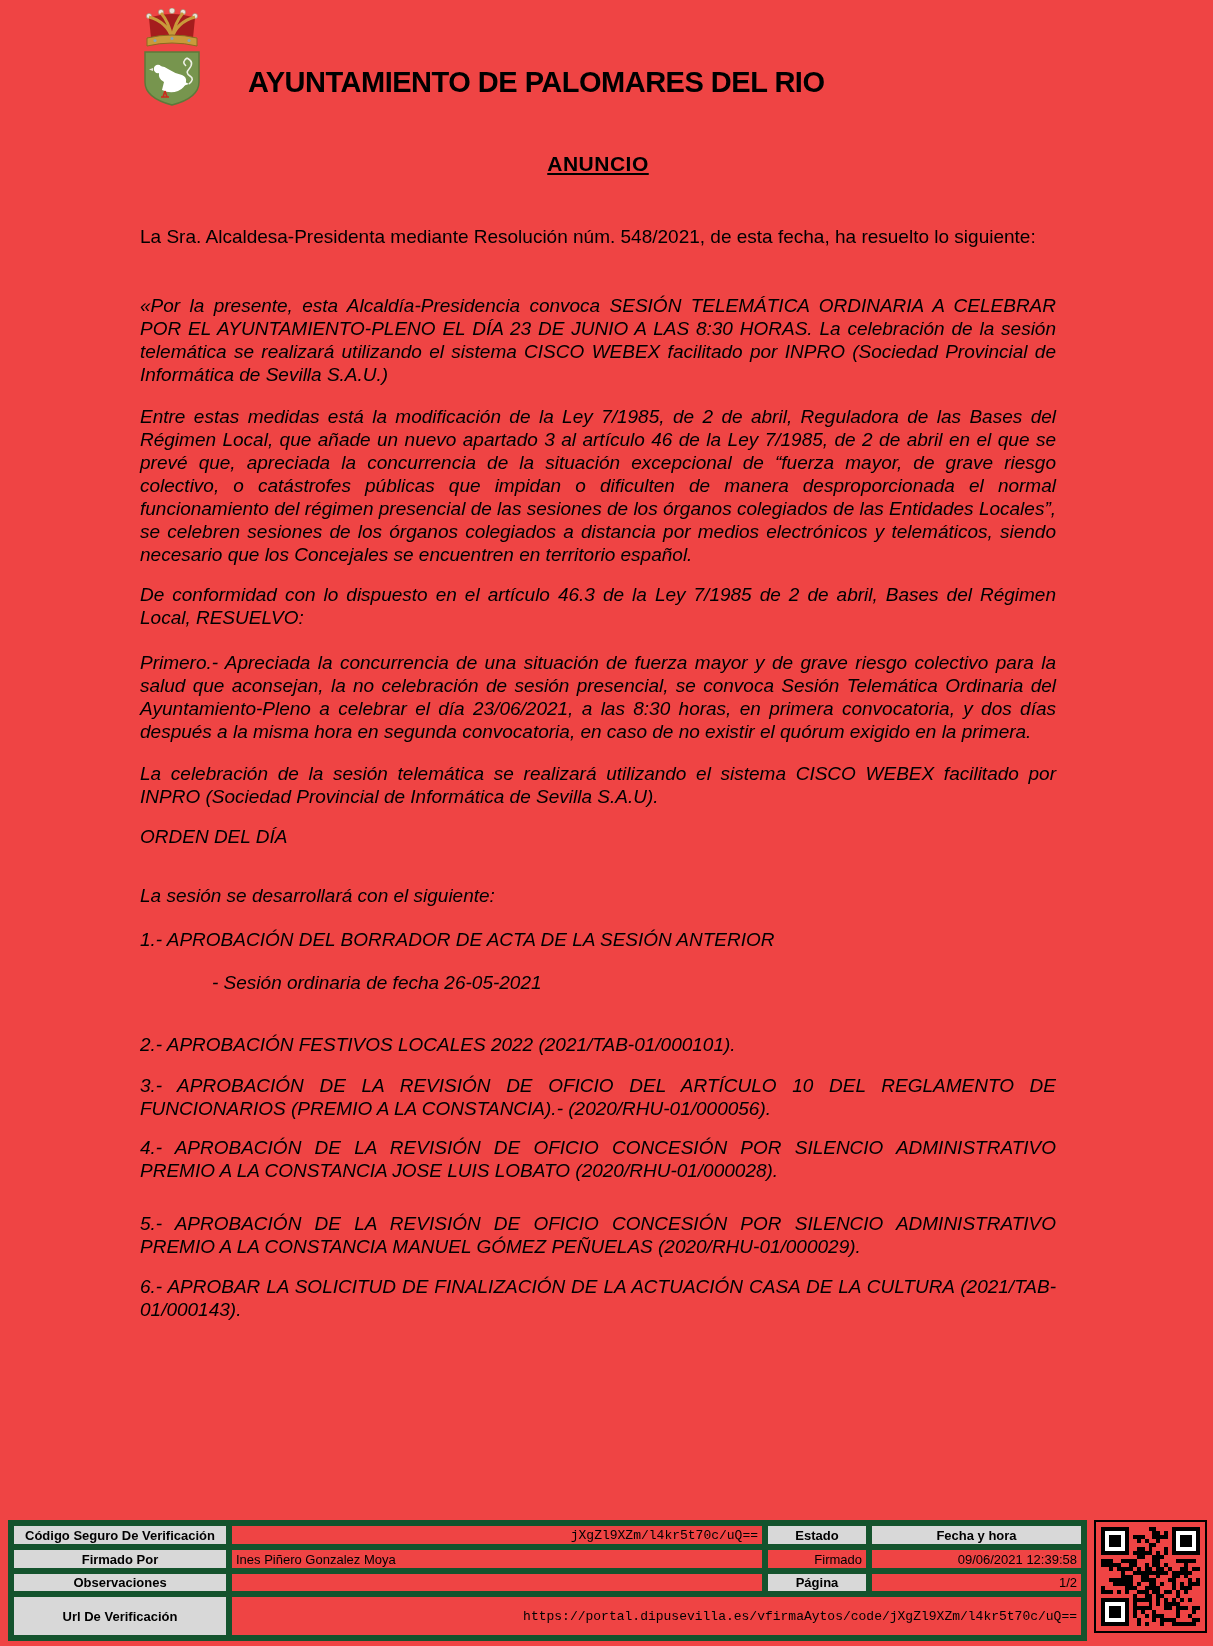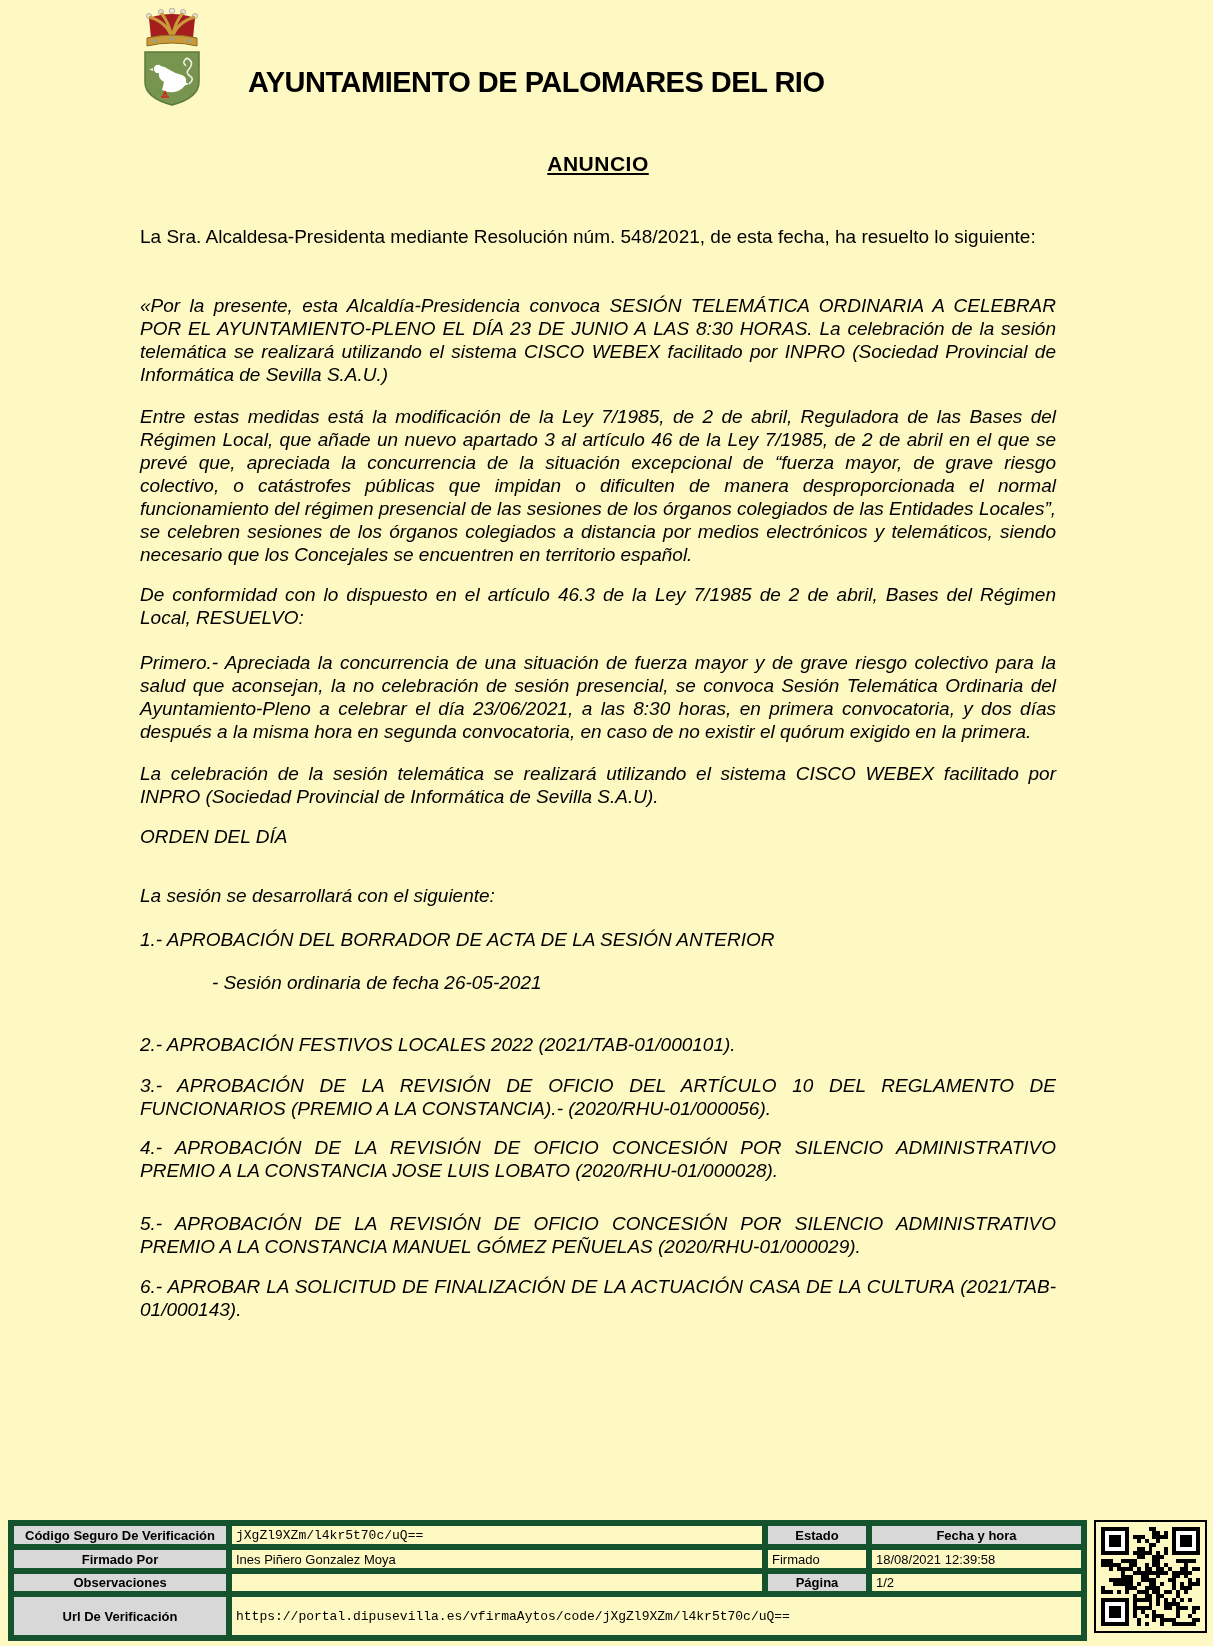--- a/index.html
+++ b/index.html
@@ -1,19 +1,19 @@
 <!DOCTYPE html>
 <html><head>
 <meta charset="utf-8">
 <style>
   html,body{margin:0;padding:0;background:#e9e9e9;}
   .page{
     position:relative;
     width:1213px;height:1646px;
-    background:#fef9c3;
+    background:#ef4444;
     font-family:"Liberation Sans", sans-serif;
     color:#000;
     overflow:hidden;
     margin:0 auto;
   }
   
   .crest{position:absolute;left:137px;top:8px;width:70px;height:100px;}
   .doc-title{
     position:absolute;left:248px;top:66px;margin:0;
     font-size:29px;font-weight:bold;letter-spacing:-0.5px;white-space:nowrap;
@@ -47,21 +47,21 @@
     width:1073px;
     font-size:13px;
   }
   .sig-table td,.sig-table th{
     border:6px solid #14532d;
     padding:1px 4px;
     overflow:hidden;white-space:nowrap;
   }
   .sig-table{border:2px solid #000;}
   .sig-table th{background:#d8d8d8;font-weight:bold;text-align:center;}
-  .c{text-align:left;}
+  .c{text-align:right;}
   .l{text-align:left;}
   .mono{font-family:"Liberation Mono","DejaVu Sans Mono",monospace;font-size:13px;}
   .r1{height:24px;}.r2{height:24px;}.r3{height:21px;}.r4{height:44px;}
   .qr-box{
     position:absolute;left:1094px;top:1520px;width:113px;height:113px;
     border:2px solid #000;box-sizing:border-box;
     display:flex;align-items:center;justify-content:center;
   }
 </style>
 </head>
@@ -131,21 +131,21 @@
         <tr class="r1">
       <th>Código Seguro De Verificación</th>
       <td class="mono c">jXgZl9XZm/l4kr5t70c/uQ==</td>
       <th>Estado</th>
       <th>Fecha y hora</th>
     </tr>
     <tr class="r2">
       <th>Firmado Por</th>
       <td class="l">Ines Piñero Gonzalez Moya</td>
       <td class="c">Firmado</td>
-      <td class="c">18/08/2021 12:39:58</td>
+      <td class="c">09/06/2021 12:39:58</td>
     </tr>
     <tr class="r3">
       <th>Observaciones</th>
       <td class="l"></td>
       <th>Página</th>
       <td class="c">1/2</td>
     </tr>
     <tr class="r4">
       <th>Url De Verificación</th>
       <td class="mono c" colspan="3">https://portal.dipusevilla.es/vfirmaAytos/code/jXgZl9XZm/l4kr5t70c/uQ==</td>

